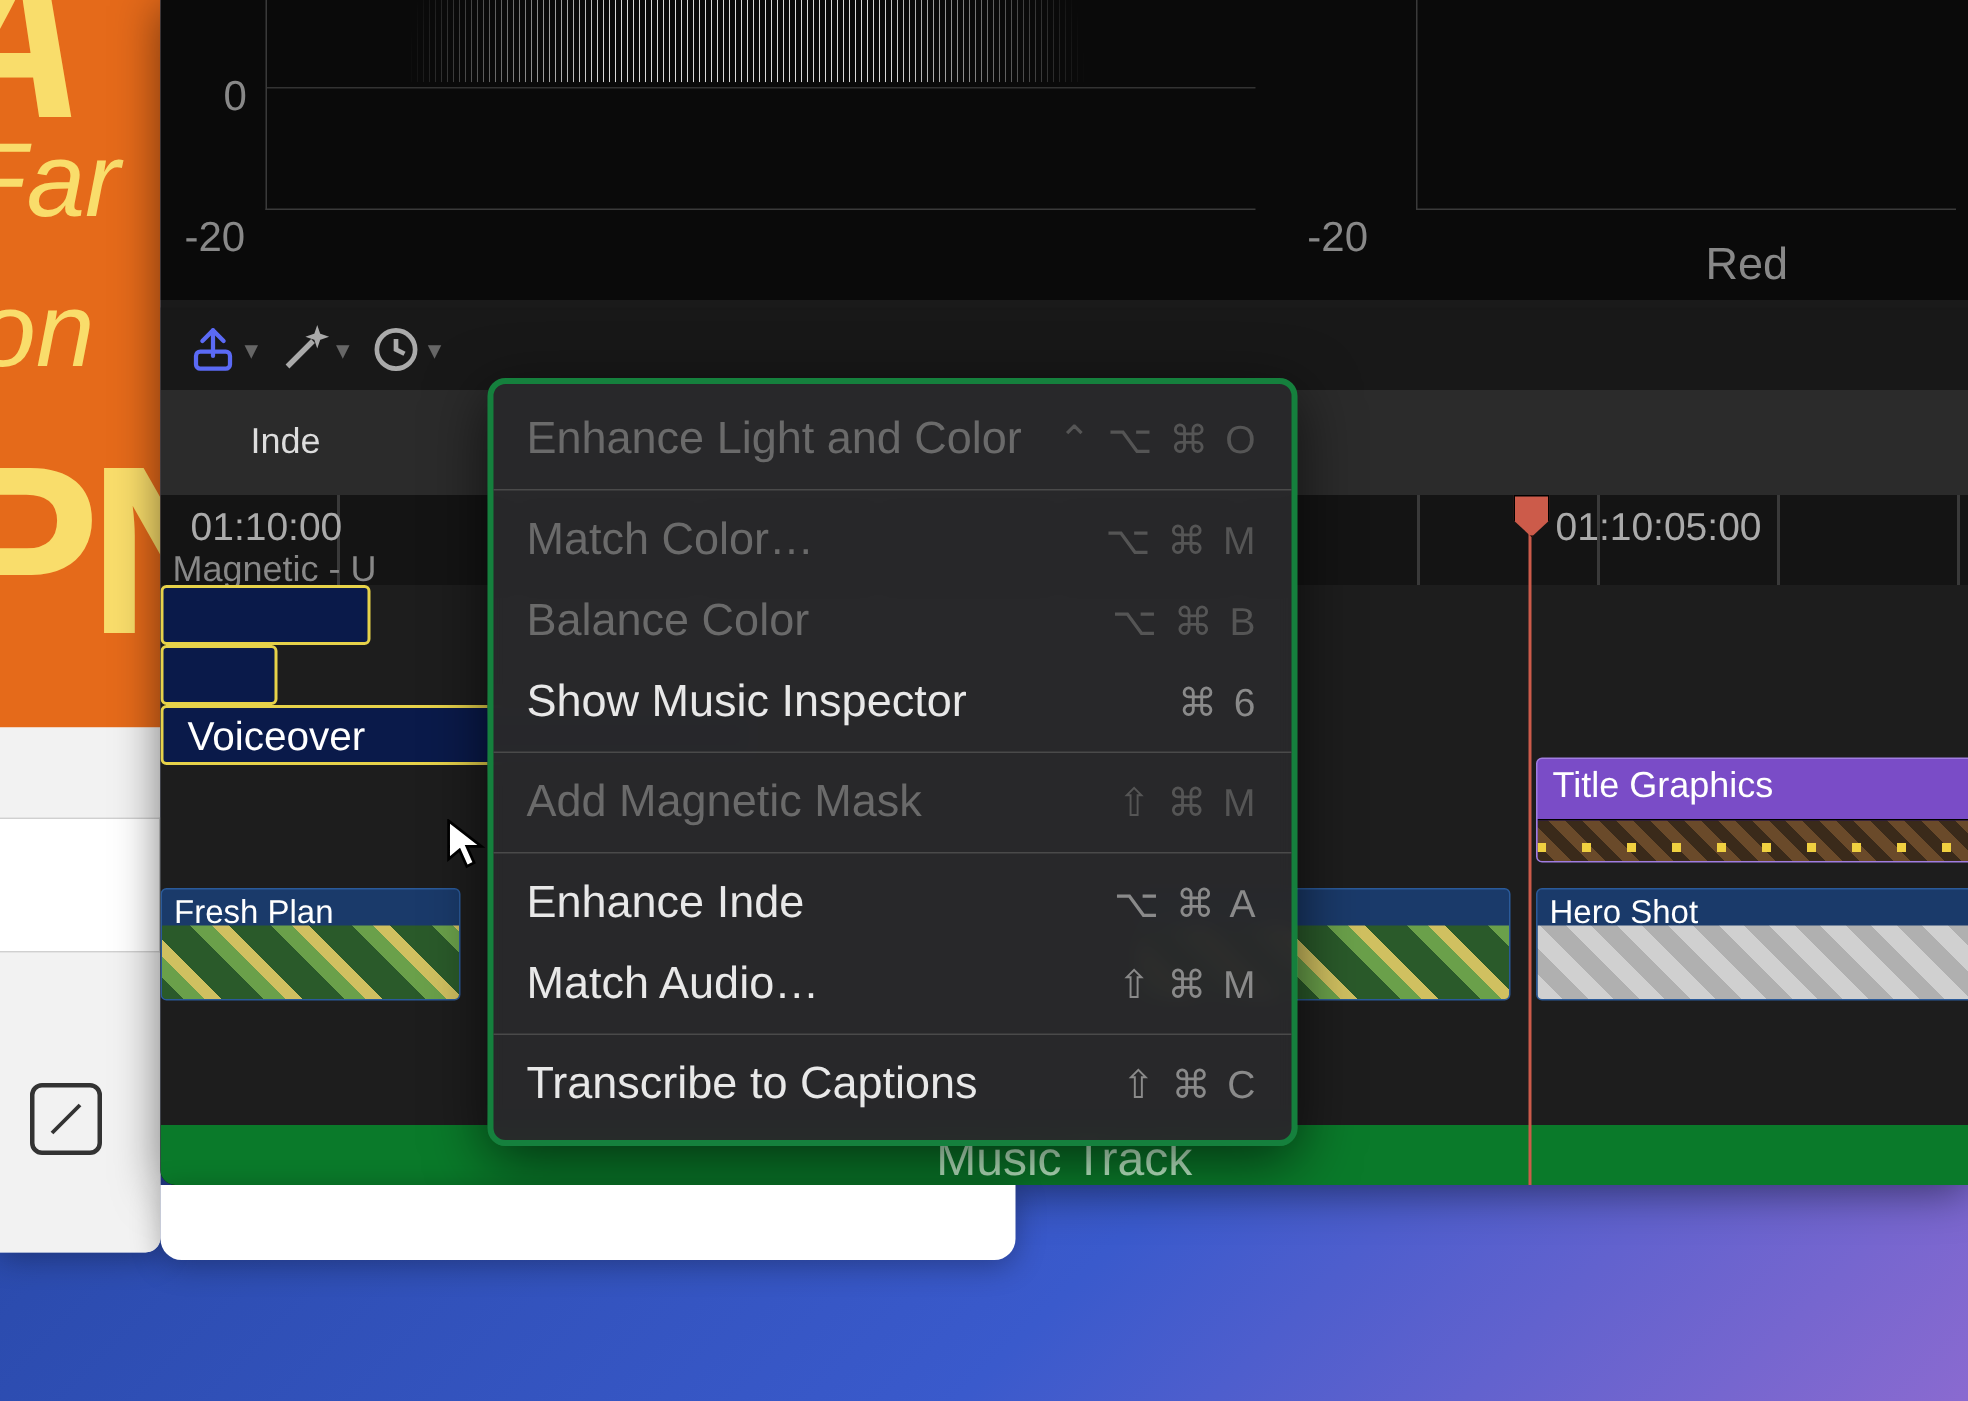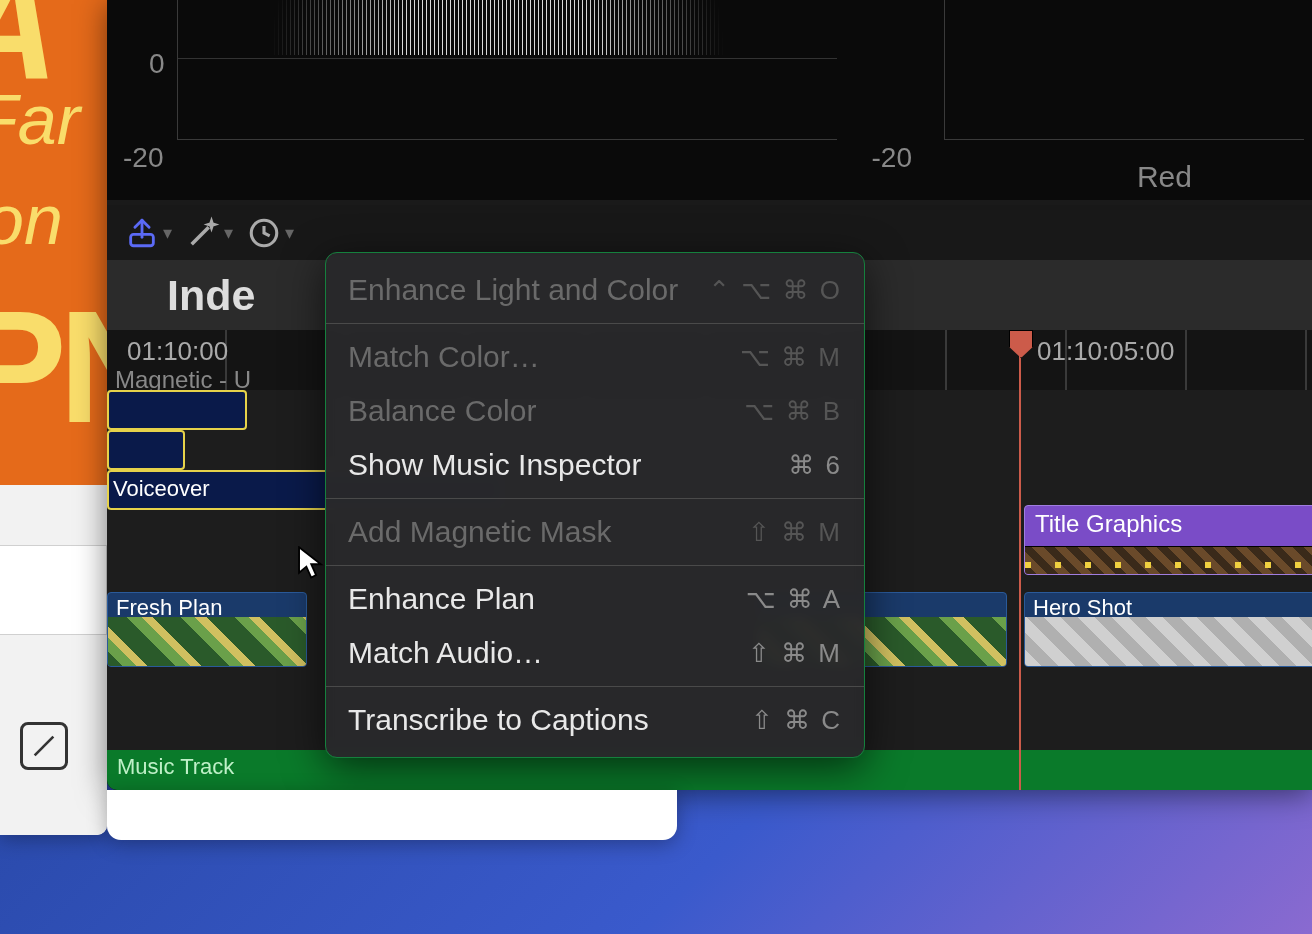--- a/index.html
+++ b/index.html
@@ -41,21 +41,21 @@
   .toolbar { position:absolute; left:0; top:205px; right:0; height:55px; display:flex; align-items:center; gap:14px; padding-left:18px; background:#181818;}
   .tool { display:flex; align-items:center; gap:4px; color:#888;}
   .tool svg { width:34px; height:34px; }
   .tool .chev { font-size:18px; color:#666;}
   .tool.share svg { stroke:#5b6af5; fill:none;}
   .tool.wand svg  { stroke:#aaa; fill:#aaa;}
   .tool.retime svg{ stroke:#aaa; fill:none;}
 
   
   .midbar { position:absolute; left:0; top:260px; right:0; height:70px; background:#2b2b2b; display:flex; align-items:center;}
-  .midbar .indextxt { margin-left:60px; color:#ddd; font-size:43px;font-weight:bold;}
+  .midbar .indextxt { margin-left:60px; color:#ddd; font-size:24px;}
 
   
   .ruler { position:absolute; left:0; top:330px; right:0; height:60px; background:#141414; color:#aaa;}
   .ruler .tc1 { position:absolute; left:20px; top:6px; font-size:26px;}
   .ruler .sub { position:absolute; left:8px; top:36px; font-size:24px; color:#888;}
   .ruler .tc2 { position:absolute; left:930px; top:6px; font-size:26px;}
   .ticks { position:absolute; left:0; right:0; top:0; height:60px;
            background:repeating-linear-gradient(90deg,transparent 0 118px,#3a3a3a 118px 120px);}
   .playhead { position:absolute; left:912px; top:330px; width:2px; height:460px; background:#cc5b4a; z-index:5;}
   .playhead::before { content:""; position:absolute; left:-10px; top:0; width:22px; height:26px; background:#cc5b4a;
@@ -85,27 +85,27 @@
   .freshplan { left:0; width:200px;}
   .clip2     { left:650px; width:250px;}
   .hero      { left:917px; width:400px;}
   .hero .thumb { background:repeating-linear-gradient(45deg,#d0d0d0 0 12px,#b0b0b0 12px 24px);}
 
   
   .voiceclip { top:300px; height:40px; background:#0a1a4a; border:2px solid #e6d24a; border-radius:4px;}
   .voA { left:102px; width:140px;}
   .voB { left:648px; width:78px;}
   .voC { left:917px; width:400px; }
-  .voC .lbl{ color:#fff; font-size:22px; padding:4px 4px; display:block;}
-
-  
-  .music { position:absolute; left:0; top:360px; right:0; height:40px; background:#0a7a2a; color:#bff0c8; font-size:22px; padding:4px 10px;}
-
-  
-  .menu { position:absolute; left:218px; top:252px; width:540px; background:rgba(40,40,42,0.97); border:1px solid #15803d; border-radius:12px; box-shadow:0 10px 40px rgba(0,0,0,.6); padding:10px 0; z-index:20; backdrop-filter:blur(6px);}
+  .voC .lbl{ color:#fff; font-size:27px; padding:4px 16px; display:block;}
+
+  
+  .music { position:absolute; left:0; top:360px; right:0; height:40px; background:#0a7a2a; color:#bff0c8; font-size:32px; padding:4px 10px;text-align:center;}
+
+  
+  .menu { position:absolute; left:218px; top:252px; width:540px; background:rgba(40,40,42,0.97); border:4px solid #15803d; border-radius:12px; box-shadow:0 10px 40px rgba(0,0,0,.6); padding:10px 0; z-index:20; backdrop-filter:blur(6px);}
   .menu .item { display:flex; justify-content:space-between; align-items:center; padding:10px 22px; font-size:30px; color:#e8e8e8;}
   .menu .item.disabled { color:#6a6a6a;}
   .menu .item .sc { font-size:26px; color:#8a8a8a; letter-spacing:2px;}
   .menu .item.disabled .sc { color:#555;}
   .menu hr { border:none; border-top:1px solid #4a4a4a; margin:6px 0;}
 
   
   .cursor { position:absolute; left:296px; top:546px; z-index:30; pointer-events:none;}
   .cursor svg { width:28px; height:34px;}
 
@@ -233,21 +233,21 @@
       <span>Show Music Inspector</span>
       <span class="sc">⌘ 6</span>
     </div>
     <hr>
     <div class="item disabled">
       <span>Add Magnetic Mask</span>
       <span class="sc">⇧ ⌘ M</span>
     </div>
     <hr>
     <div class="item">
-      <span>Enhance Plan</span>
+      <span>Enhance Inde</span>
       <span class="sc">⌥ ⌘ A</span>
     </div>
     <div class="item">
       <span>Match Audio…</span>
       <span class="sc">⇧ ⌘ M</span>
     </div>
     <hr>
     <div class="item">
       <span>Transcribe to Captions</span>
       <span class="sc">⇧ ⌘ C</span>

